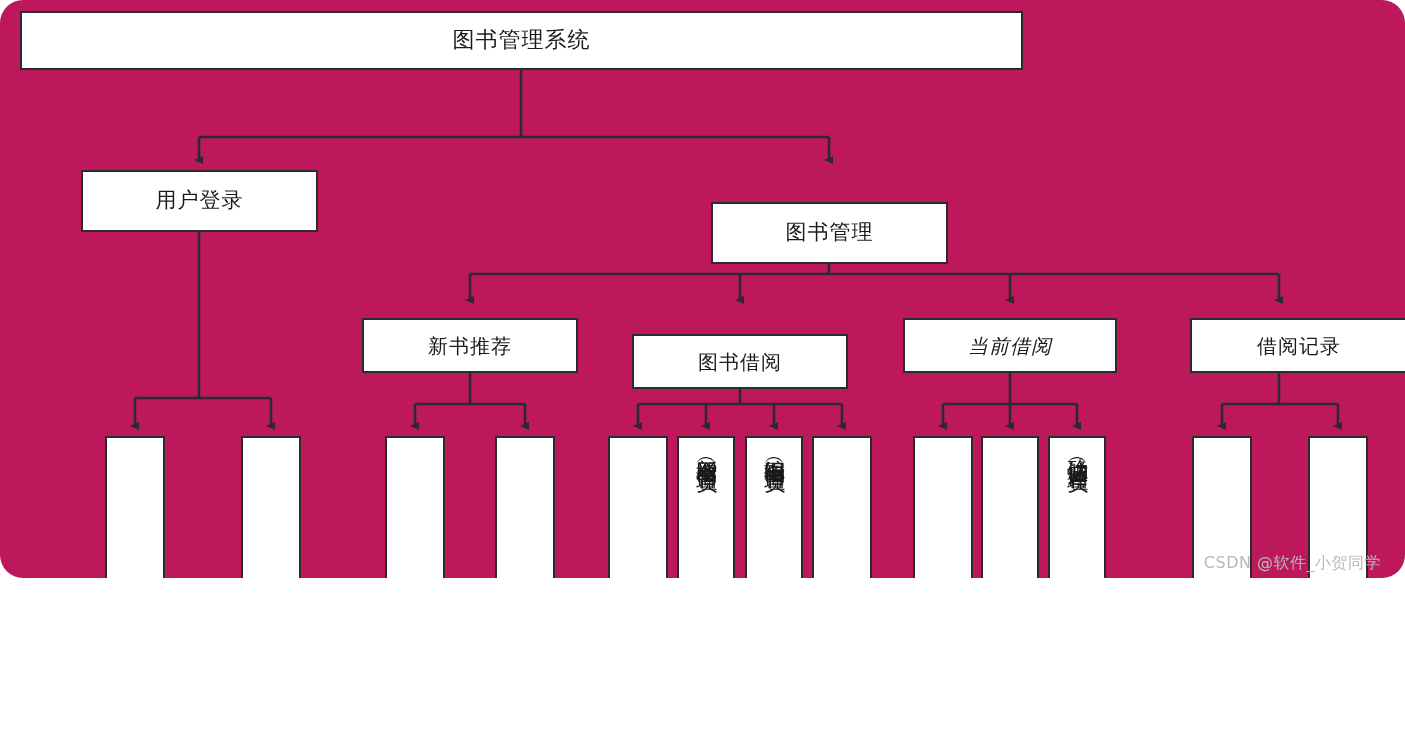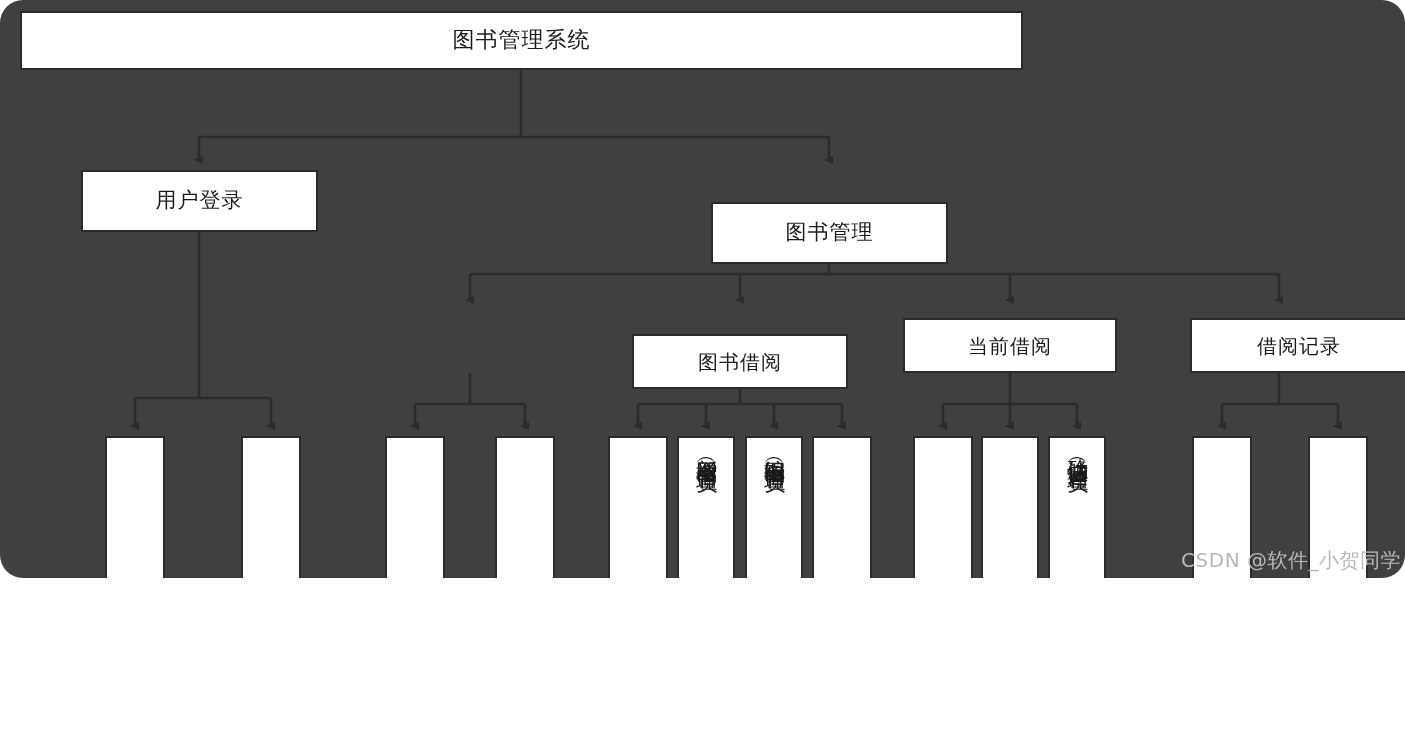--- a/index.html
+++ b/index.html
@@ -8,21 +8,21 @@
     padding: 0;
     background: #ffffff;
   }
   body {
     font-family: "DejaVu Sans", "Liberation Sans", sans-serif;
   }
   #canvas {
     position: relative;
     width: 1405px;
     height: 578px;
-    background: #404040;
+    background: #be185d;
     overflow: hidden;
     border-radius: 23px;
   }
   svg#edges {
     position: absolute;
     left: 0;
     top: 0;
     width: 1405px;
     height: 747px;
     pointer-events: none;
@@ -62,23 +62,23 @@
     font-size: 21px;
     line-height: 1.32;
     letter-spacing: 2px;
     color: #1a1a1a;
     white-space: nowrap;
   }
   .leaf.mid .vtext { margin-top: auto; margin-bottom: auto; }
   .leaf.top .vtext { margin-top: 4px; }
   .watermark {
     position: absolute;
-    right: 4px;
+    right: 24px;
     bottom: 4px;
-    font-size: 20px;
+    font-size: 16px;
     color: #b8b8b8;
     letter-spacing: 0.5px;
     white-space: nowrap;
   }
 </style>
 </head>
 <body>
 
 <div id="canvas">
 
@@ -136,24 +136,27 @@
     <span>图书管理系统</span>
   </div>
 
   <div class="node lvl2 h" style="left:81px; top:170px; width:237px; height:62px;">
     <span>用户登录</span>
   </div>
   <div class="node lvl2 h" style="left:711px; top:170px; width:237px; height:62px;margin-top:32px;">
     <span>图书管理</span>
   </div>
 
+  <div class="node lvl3 h" style="left:362px; top:318px; width:216px; height:55px;">
+    <span>新书推荐</span>
+  </div>
   <div class="node lvl3 h" style="left:632px; top:334px; width:216px; height:55px;">
     <span>图书借阅</span>
   </div>
-  <div class="node lvl3 h" style="left:903px; top:318px; width:214px; height:55px;">
+  <div class="node lvl3 h" style="left:903px; top:318px; width:214px; height:55px;font-style:italic;">
     <span>当前借阅</span>
   </div>
   <div class="node lvl3 h" style="left:1190px; top:318px; width:218px; height:55px;">
     <span>借阅记录</span>
   </div>
 
   <div class="leaf mid" style="left:105px; top:436px; width:60px; height:300px;">
     <span class="vtext">用户登录</span>
   </div>
   <div class="leaf mid" style="left:241px; top:436px; width:60px; height:300px;">

